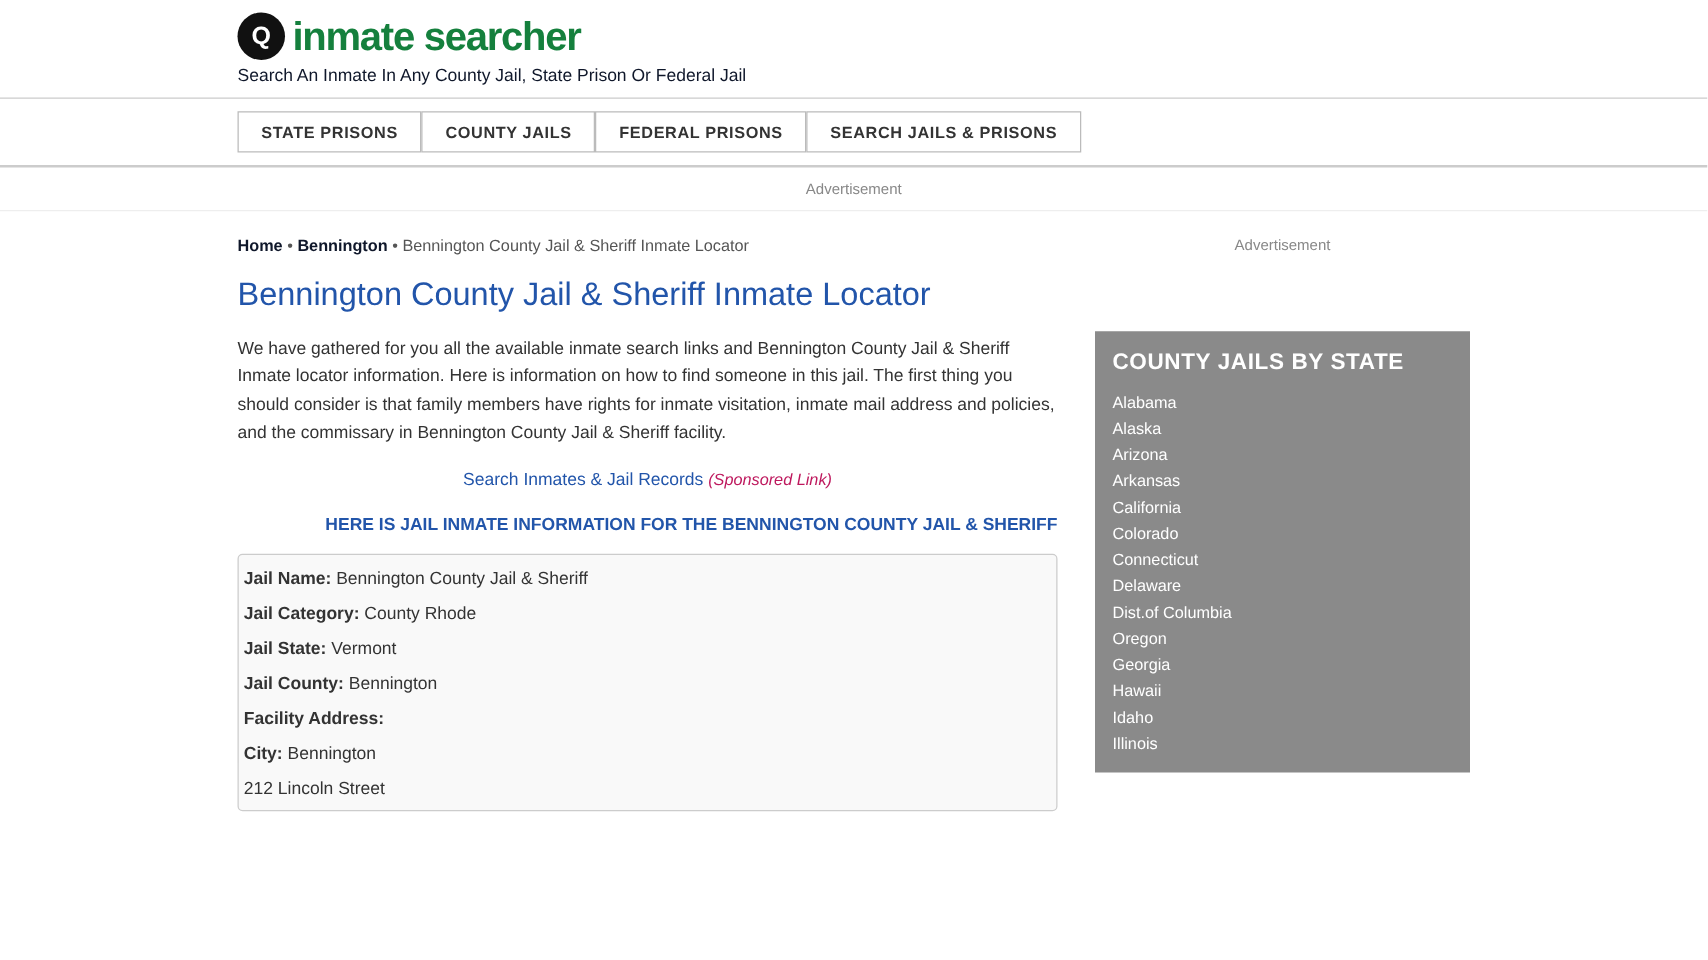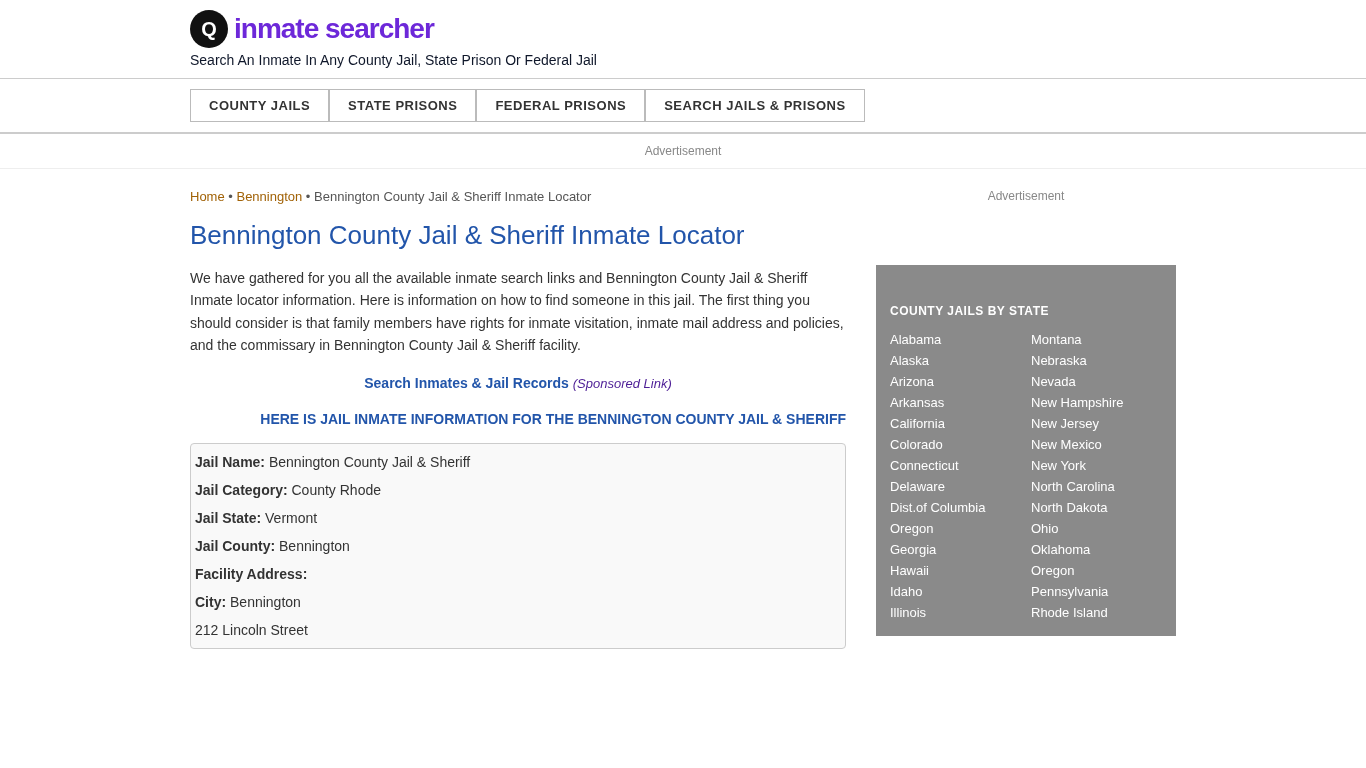--- a/index.html
+++ b/index.html
@@ -6,21 +6,21 @@
     body { font-family: Arial, sans-serif; font-size: 14px; color: #333; background: #fff; }
 
     
     #header { padding: 10px 190px; border-bottom: 1px solid #ccc; }
     #logo-area { display: flex; align-items: center; gap: 6px; margin-bottom: 4px; }
     #logo-icon {
       width: 38px; height: 38px; border-radius: 50%; background: #111;
       display: flex; align-items: center; justify-content: center;
       color: #fff; font-size: 20px; font-weight: bold; flex-shrink: 0;
     }
-    #logo-text { font-size: 28px; font-weight: bold; font-style: italic; color: #6d28d9; letter-spacing: -1px; }
+    #logo-text { font-size: 32px; font-weight: bold; font-style: italic; color: #15803d; letter-spacing: -1px; }
     #logo-text span { font-style: normal; }
     #tagline { font-size: 14px; color: #0f172a; margin-left: 0; }
 
     
     #nav { padding: 10px 190px; border-bottom: 2px solid #ccc; }
     #nav-buttons { display: flex; gap: 0; }
     .nav-btn {
       border: 1px solid #bbb; padding: 8px 18px; background: #fff;
       font-size: 13px; font-weight: bold; color: #333; cursor: pointer;
       letter-spacing: 0.5px; text-transform: uppercase;
@@ -30,71 +30,71 @@
     #ad-banner { text-align: center; padding: 10px; font-size: 12px; color: #888; border-bottom: 1px solid #eee; }
 
     
     #main { display: flex; padding: 0 190px; gap: 30px; }
 
     
     #content { flex: 1; padding: 20px 0; max-width: 800px; }
 
     
     #breadcrumb { font-size: 13px; color: #555; margin-bottom: 16px; }
-    #breadcrumb a { color: #a16207; text-decoration: none; }
+    #breadcrumb a { color: #0f172a; text-decoration: none; font-weight: bold; }
 
     
     #page-title { font-size: 26px; color: #2255aa; font-weight: normal; margin-bottom: 16px; }
 
     
     #description { font-size: 14px; line-height: 1.6; color: #333; margin-bottom: 18px; }
 
     
     #sponsored { text-align: center; margin-bottom: 20px; }
-    #sponsored a { color: #2255aa; font-weight: bold; text-decoration: none; font-size: 14px; }
-    #sponsored-note { color: #4c1d95; font-style: italic; font-size: 13px; }
+    #sponsored a { color: #2255aa; font-weight: normal; text-decoration: none; font-size: 14px; }
+    #sponsored-note { color: #be185d; font-style: italic; font-size: 13px; }
 
     
     #info-heading { color: #2255aa; font-weight: bold; font-size: 14px; margin-bottom: 16px; text-transform: uppercase; text-align: right; }
 
     
     #jail-info-box {
       border: 1px solid #ccc; border-radius: 4px; padding: 4px;
       background: #f9f9f9; font-size: 14px; line-height: 2;
     }
     .info-row { }
     .info-label { font-weight: bold; }
     .info-value { font-weight: normal; }
 
     
     #sidebar { width: 300px; padding: 20px 0; flex-shrink: 0; }
     #sidebar-ad { text-align: center; font-size: 12px; color: #888; margin-bottom: 16px; min-height: 60px; }
 
     
     #state-box { background: #8a8a8a; padding: 14px; }
-    #state-box-title { color: #fff; font-size: 12px; font-weight: bold; margin-bottom: 12px; letter-spacing: 0.5px; margin-top: 25px; }
+    #state-box-title { color: #fff; font-size: 18px; font-weight: bold; margin-bottom: 12px; letter-spacing: 0.5px; }
     #state-columns { display: flex; gap: 10px; justify-content: center; }
     .state-col { flex: 1; display: flex; flex-direction: column; gap: 2px; }
     .state-link { color: #fff; font-size: 13px; text-decoration: none; padding: 2px 0; display: block; }
   </style>
 </head>
 <body>
 
 <div id="header">
   <div id="logo-area">
     <div id="logo-icon">Q</div>
     <div id="logo-text"><span>inmate searcher</span></div>
   </div>
   <div id="tagline">Search An Inmate In Any County Jail, State Prison Or Federal Jail</div>
 </div>
 
 <div id="nav">
   <div id="nav-buttons">
+    <button class="nav-btn">STATE PRISONS</button>
     <button class="nav-btn">COUNTY JAILS</button>
-    <button class="nav-btn">STATE PRISONS</button>
     <button class="nav-btn">FEDERAL PRISONS</button>
     <button class="nav-btn">SEARCH JAILS &amp; PRISONS</button>
   </div>
 </div>
 
 <div id="ad-banner">Advertisement</div>
 
 <div id="main">
 
   <div id="content">
@@ -165,33 +165,17 @@
             <a class="state-link" href="#">Colorado</a>
             <a class="state-link" href="#">Connecticut</a>
             <a class="state-link" href="#">Delaware</a>
             <a class="state-link" href="#">Dist.of Columbia</a>
             <a class="state-link" href="#">Oregon</a>
             <a class="state-link" href="#">Georgia</a>
             <a class="state-link" href="#">Hawaii</a>
             <a class="state-link" href="#">Idaho</a>
             <a class="state-link" href="#">Illinois</a>
           </div>
-        <div class="state-col" id="state-col-right">
-            <a class="state-link" href="#">Montana</a>
-            <a class="state-link" href="#">Nebraska</a>
-            <a class="state-link" href="#">Nevada</a>
-            <a class="state-link" href="#">New Hampshire</a>
-            <a class="state-link" href="#">New Jersey</a>
-            <a class="state-link" href="#">New Mexico</a>
-            <a class="state-link" href="#">New York</a>
-            <a class="state-link" href="#">North Carolina</a>
-            <a class="state-link" href="#">North Dakota</a>
-            <a class="state-link" href="#">Ohio</a>
-            <a class="state-link" href="#">Oklahoma</a>
-            <a class="state-link" href="#">Oregon</a>
-            <a class="state-link" href="#">Pennsylvania</a>
-            <a class="state-link" href="#">Rhode Island</a>
-          </div>
       </div>
     </div>
   </div>
 
 </div>
 
 </body></html>

